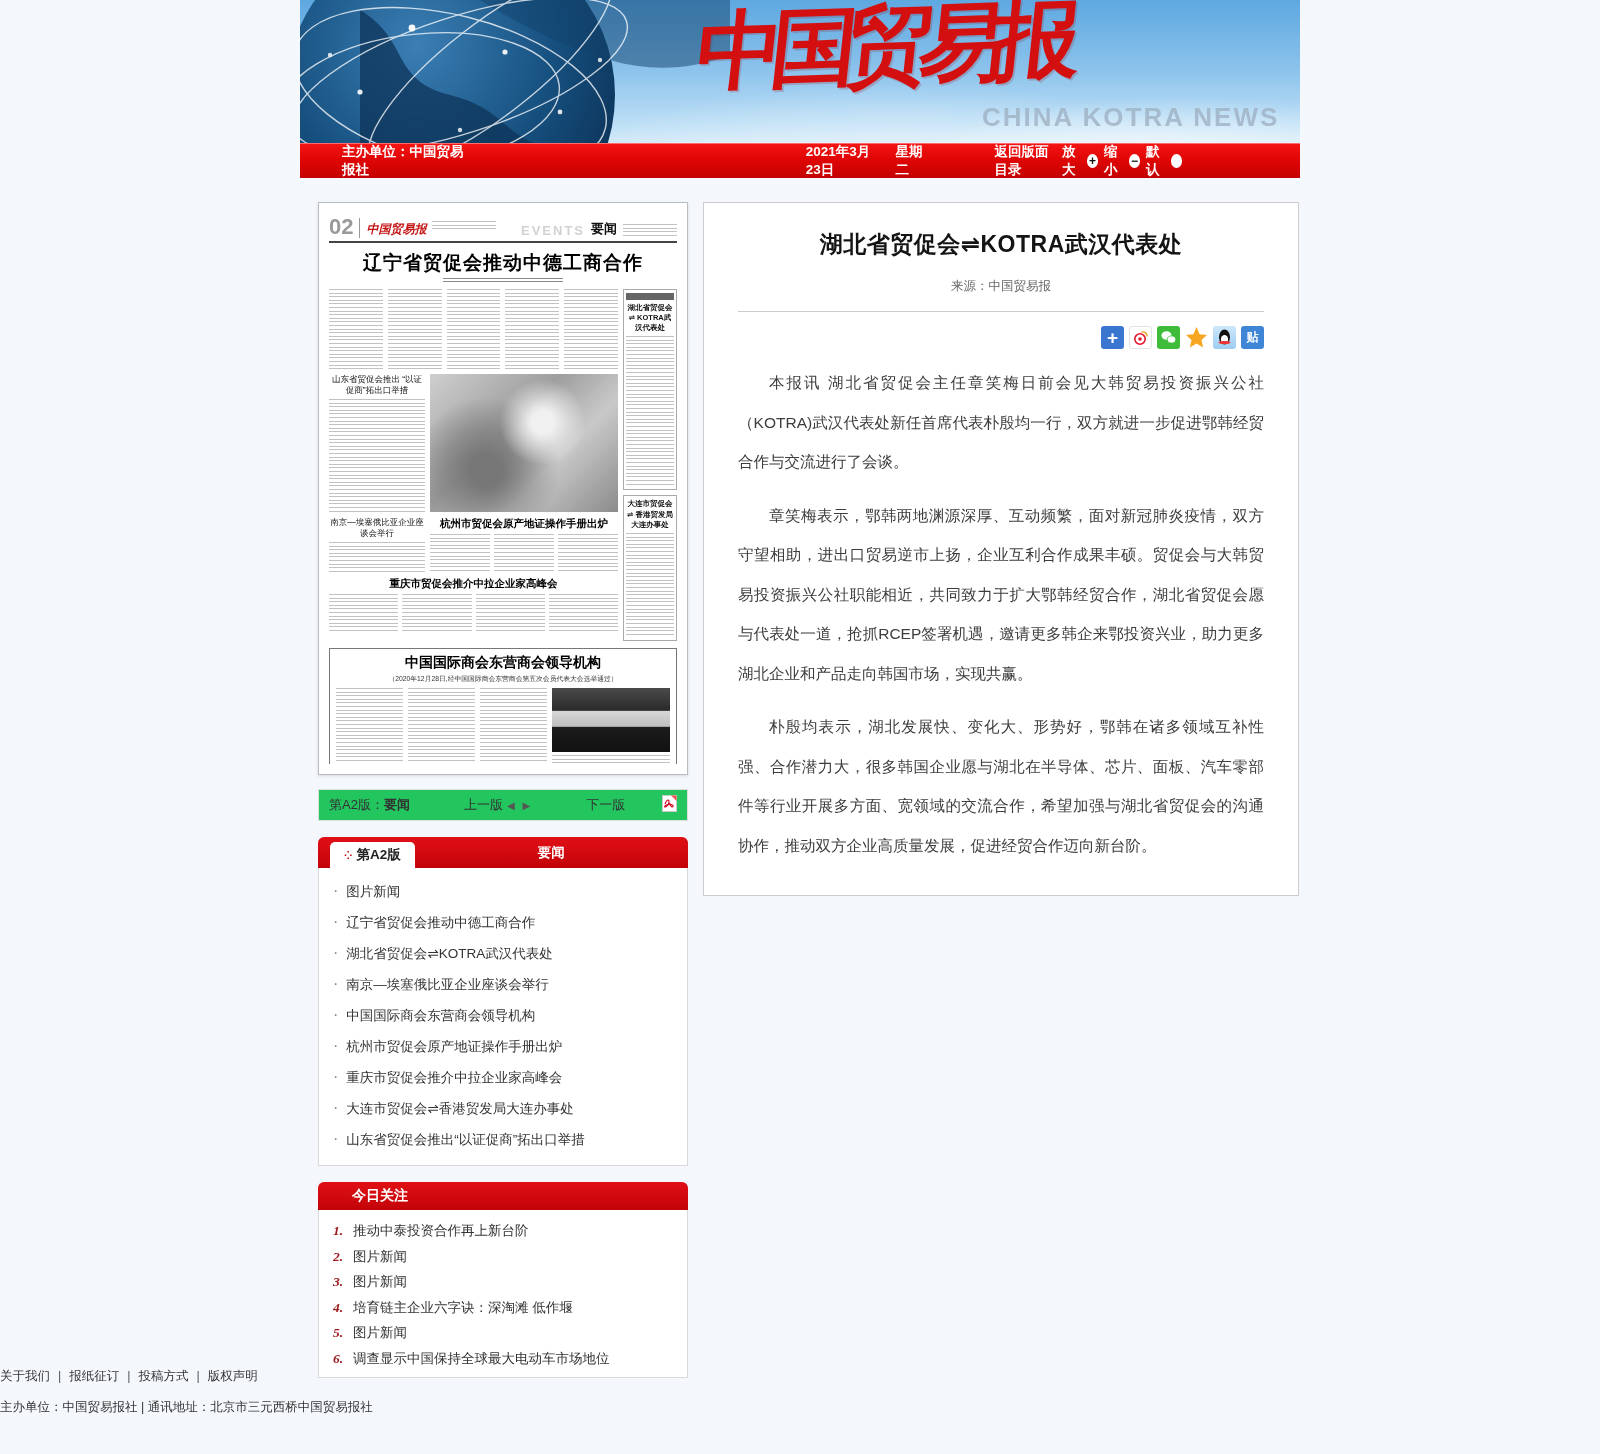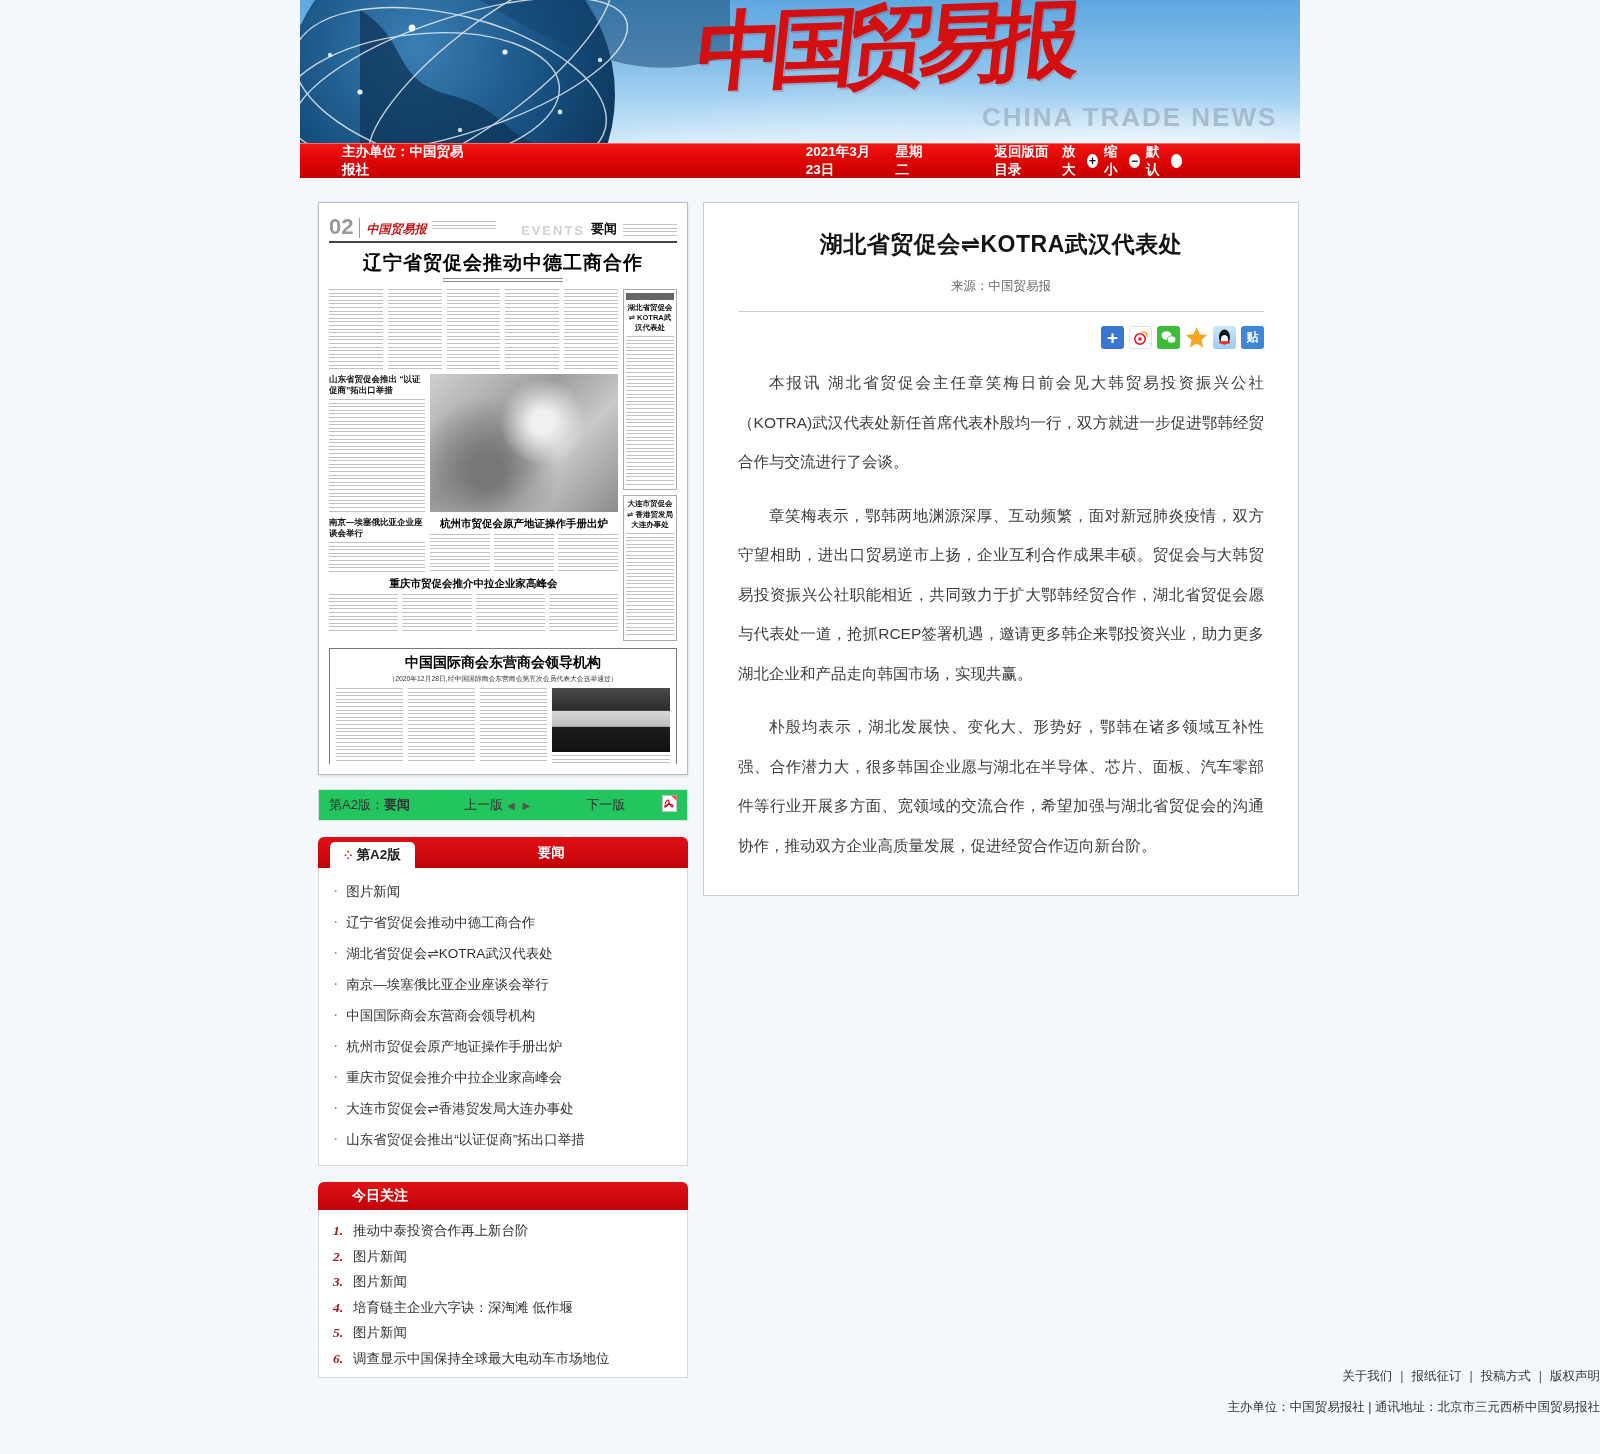--- a/index.html
+++ b/index.html
@@ -57,21 +57,21 @@
   .fill-dark { background:repeating-linear-gradient(180deg,#8a8a8a 0 1px,transparent 1px 3.2px); }
   .np-headline { text-align:center; font-size:19px; font-weight:bold; color:#000; margin:7px 0 2px; letter-spacing:1px; white-space:nowrap; }
   .np-byline { width:120px; height:6px; margin:0 auto 5px; }
   .np-body { display:flex; gap:5px; }
   .np-main { flex:1; }
   .np-side { width:54px; }
   .np-cols { display:flex; gap:5px; height:80px; margin-bottom:5px; }
   .np-cols > div { flex:1; }
   .np-photorow { display:flex; gap:5px; height:138px; margin-bottom:5px; }
   .np-photocol { width:96px; display:flex; flex-direction:column; gap:3px; }
-  .np-minihead { font-size:8.5px; font-weight:bold; line-height:1.3; color:#111; }
+  .np-minihead { font-size:8.5px; font-weight:normal; text-align:center; line-height:1.3; color:#111; }
   .np-photocol .fill { flex:1; }
   .np-photo { flex:1; background:
       radial-gradient(circle at 60% 35%, #f0f0f0 0 8%, rgba(0,0,0,0) 30%),
       radial-gradient(circle at 30% 70%, #777 0 10%, rgba(0,0,0,0) 45%),
       linear-gradient(135deg,#cfcfcf 0%,#9e9e9e 40%,#c9c9c9 65%,#8b8b8b 100%); }
   .np-hzrow { display:flex; gap:5px; margin-bottom:5px; }
   .np-hz-left { width:96px; display:flex; flex-direction:column; gap:3px; }
   .np-hz-left .fill { flex:1; }
   .np-hz-right { flex:1; }
   .np-h2 { font-size:10.5px; font-weight:bold; text-align:center; color:#000; margin-bottom:3px; white-space:nowrap; }
@@ -132,21 +132,21 @@
   .share-ic { width:23px; height:23px; border-radius:3px; display:flex; align-items:center; justify-content:center; cursor:pointer; }
   .ic-plus { background:#3a76d0; color:#fff; font-size:19px; font-weight:bold; line-height:1; }
   .ic-weibo { background:#fff; border:1px solid #e3e3e3; }
   .ic-wechat { background:#3fbb3a; }
   .ic-qzone { background:transparent; }
   .ic-qq { background:linear-gradient(180deg,#cde7fb,#9ecdf2); }
   .ic-tieba { background:#3f87d6; color:#fff; font-size:12px; font-weight:bold; }
   .article p { font-size:15.5px; color:#3d3d3d; line-height:2.55; text-indent:2em; text-align:justify; margin-top:14px; }
 
   
-  .footer { position:absolute; left:0; top:1368px; width:1600px; text-align:right; font-size:12.5px; color:#333; }
+  .footer { position:absolute; left:0; top:1368px; width:1600px; text-align:left; font-size:12.5px; color:#333; }
   .footer .line1 { margin-bottom:14px; }
   .footer .flink { cursor:pointer; }
   .footer .sep { margin:0 8px; color:#555; }
 </style>
 </head>
 <body>
 
 <div class="page">
 
   <div class="banner">
@@ -171,21 +171,21 @@
         <circle cx="112" cy="28" r="3.4" opacity=".95"></circle>
         <circle cx="205" cy="52" r="2.6" opacity=".9"></circle>
         <circle cx="60" cy="92" r="2.6" opacity=".9"></circle>
         <circle cx="260" cy="112" r="2.4" opacity=".85"></circle>
         <circle cx="160" cy="130" r="2.2" opacity=".8"></circle>
         <circle cx="300" cy="60" r="2.2" opacity=".8"></circle>
         <circle cx="30" cy="55" r="2.2" opacity=".8"></circle>
       </g>
     </svg>
     <div class="brand-cn">中国贸易报</div>
-    <div class="brand-en">CHINA TRADE NEWS</div>
+    <div class="brand-en">CHINA KOTRA NEWS</div>
   </div>
 
   <div class="navbar">
     <span class="sponsor">主办单位：中国贸易报社</span>
     <span class="datezone">
       <span>2021年3月23日</span>
       <span>星期二</span>
     </span>
     <span class="backlink">返回版面目录</span>
     <span class="zoomzone">

